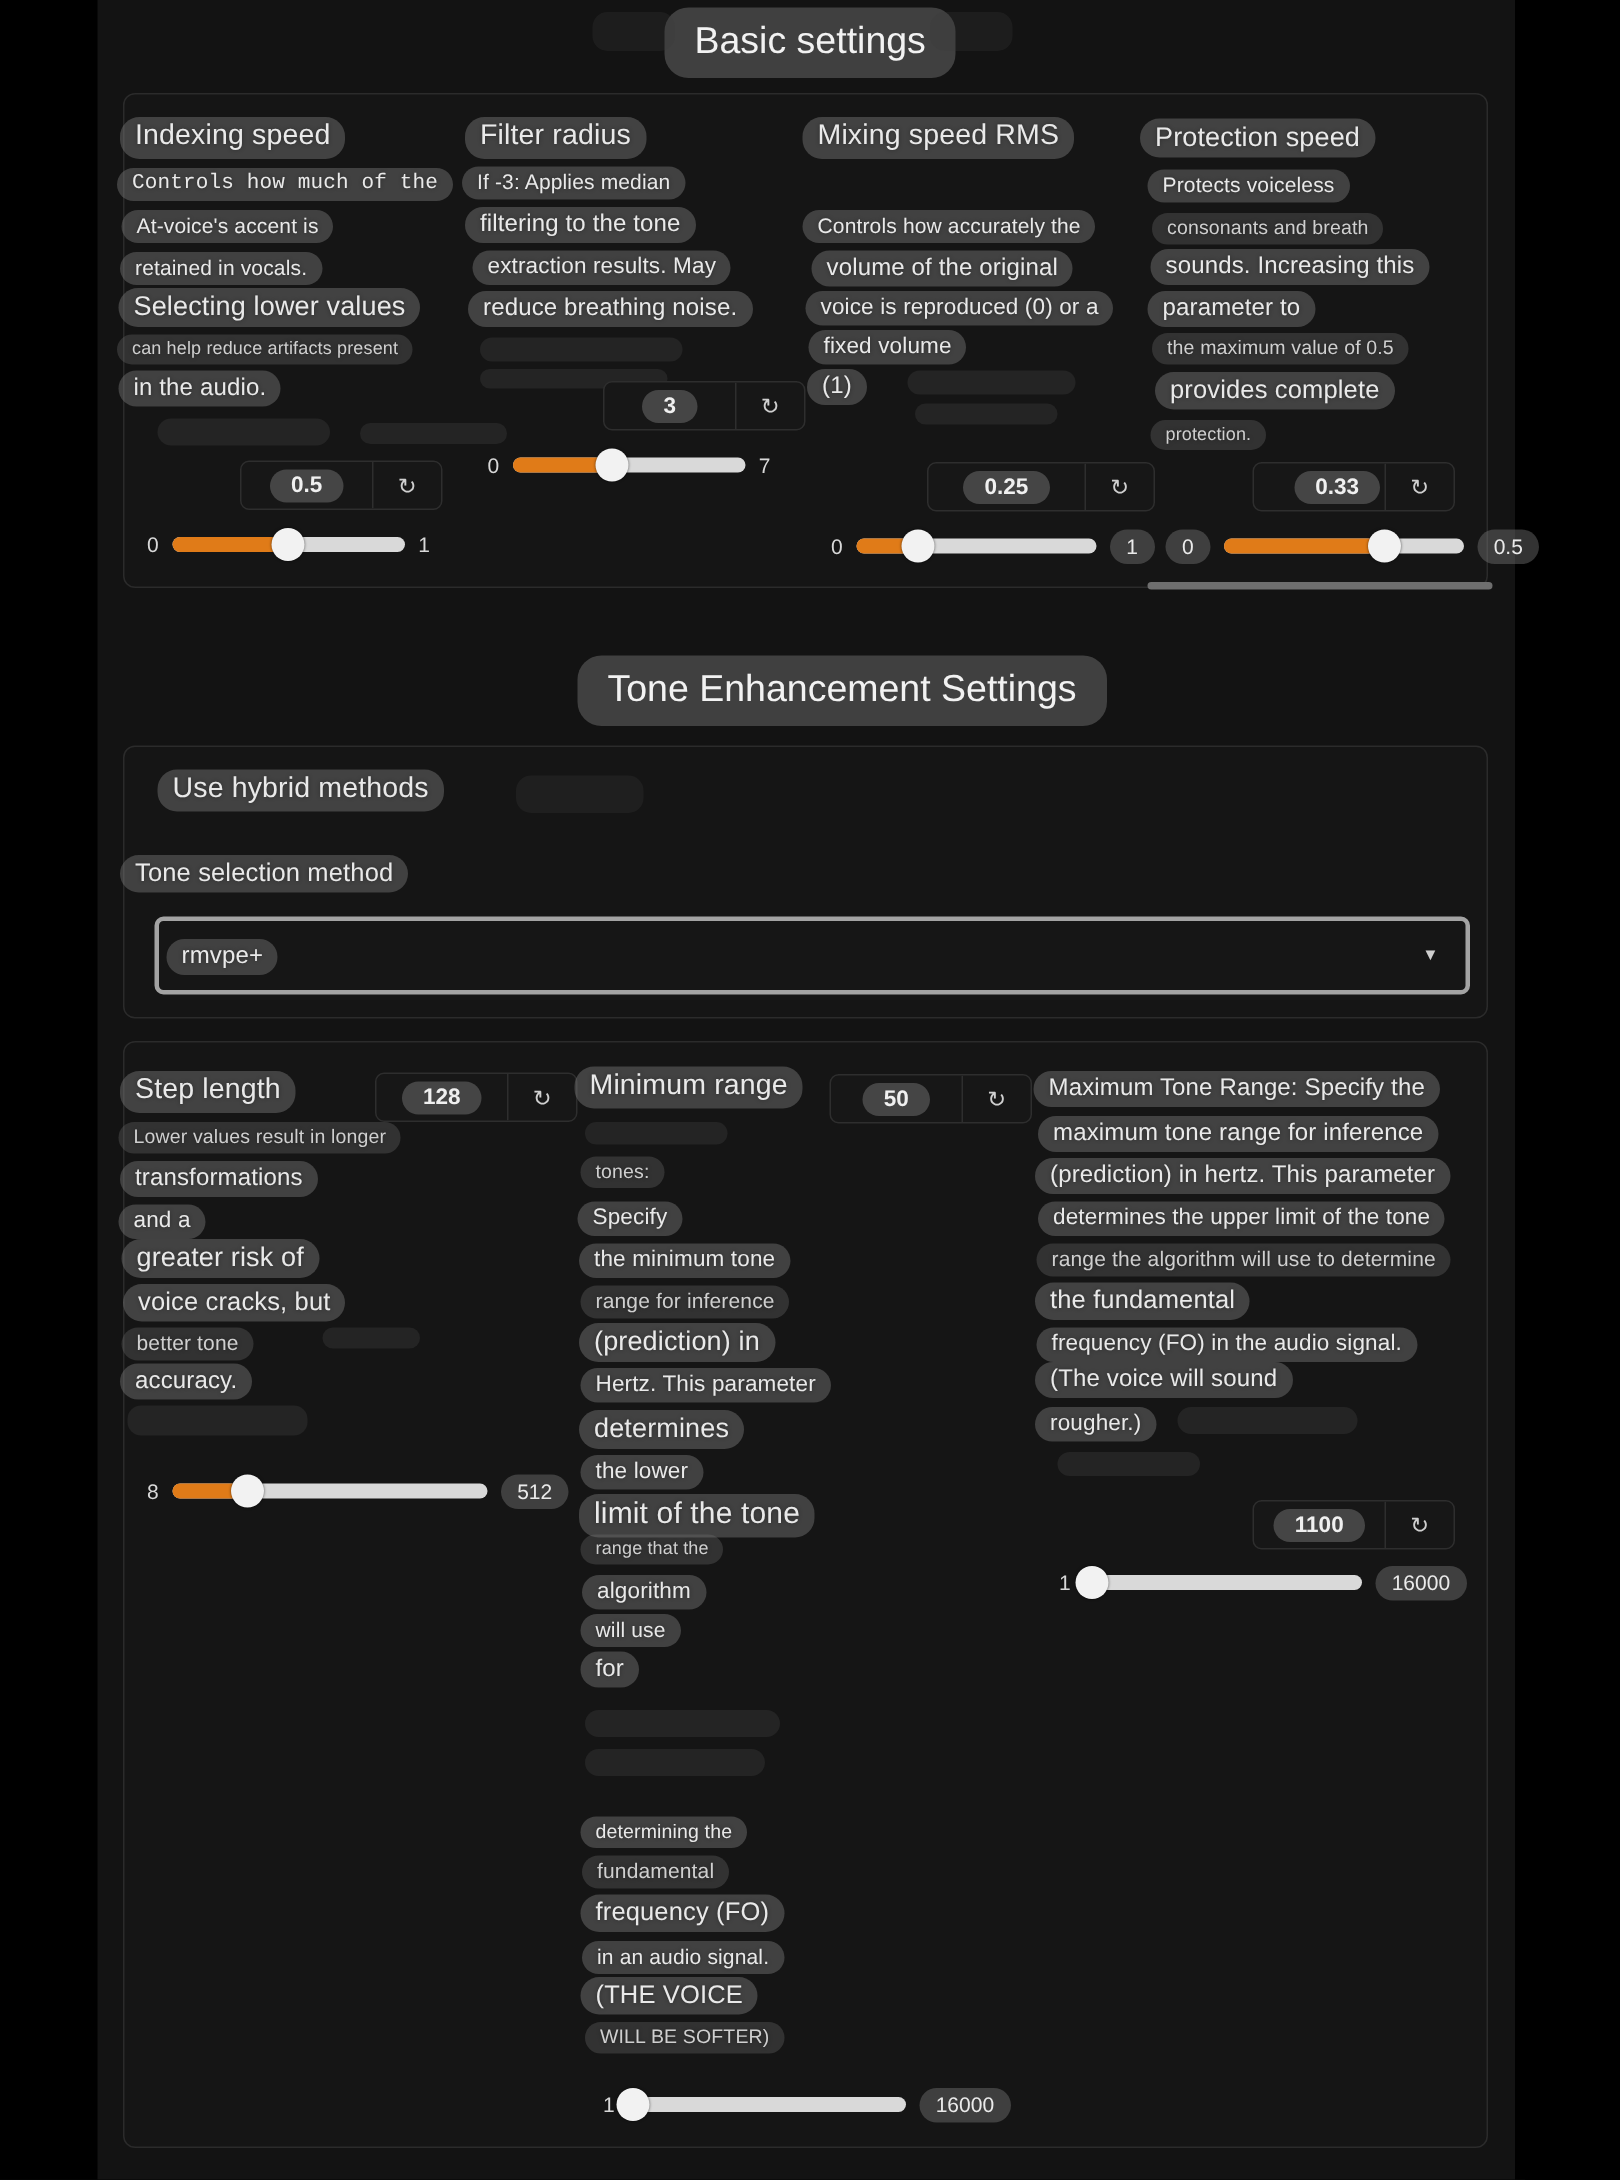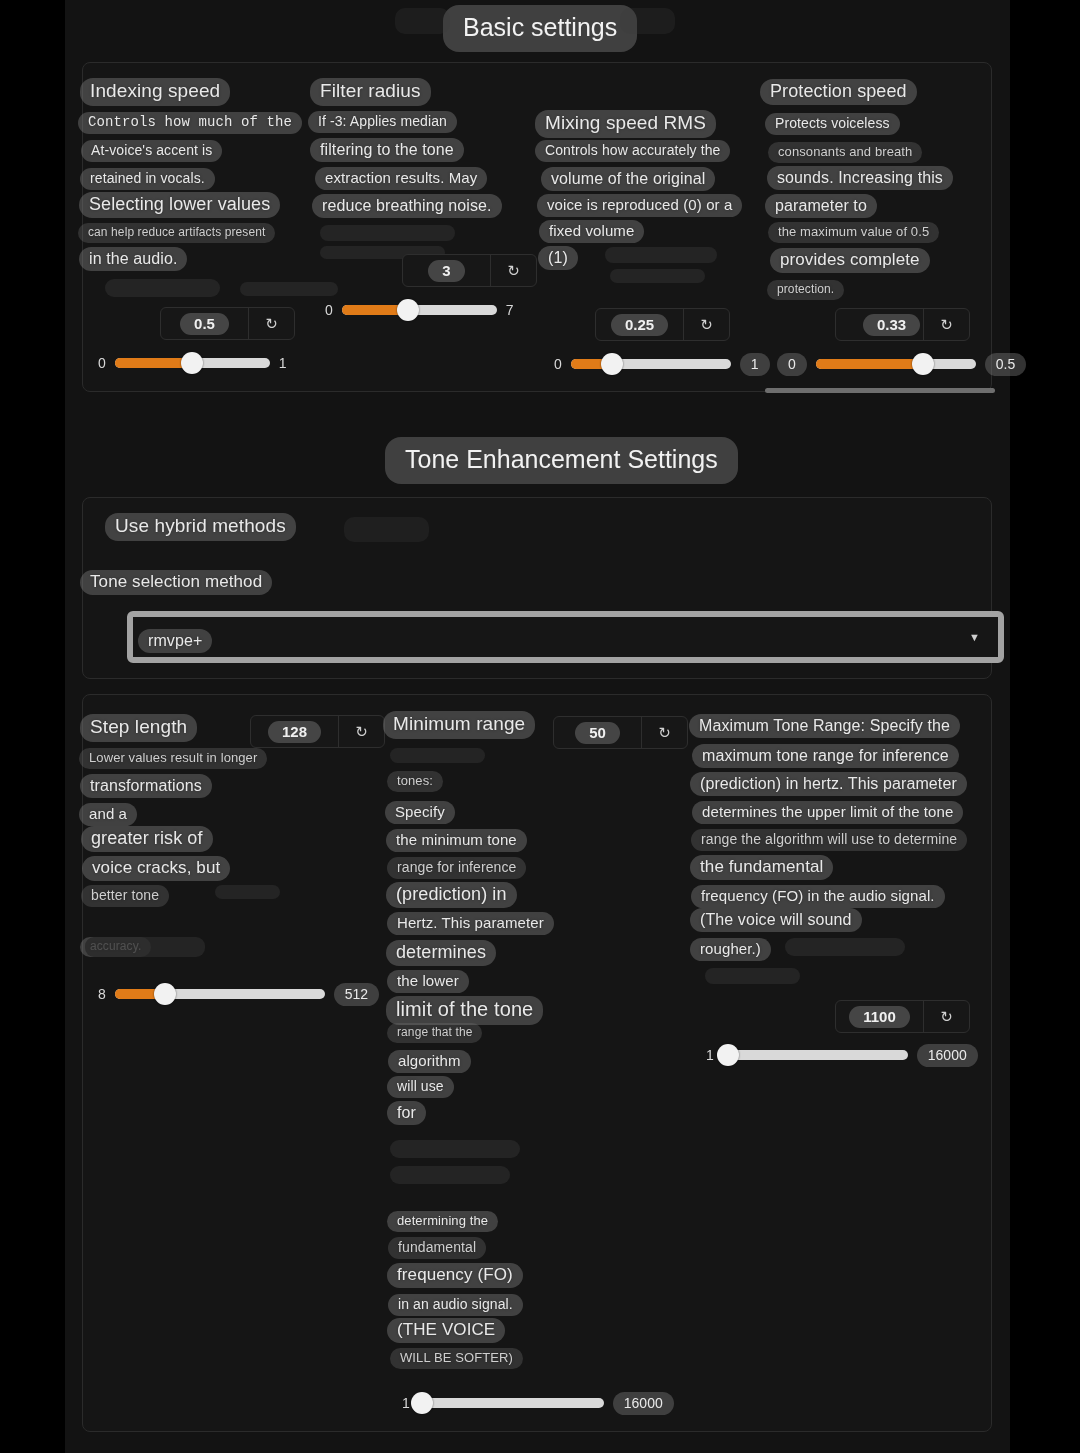--- a/index.html
+++ b/index.html
@@ -112,24 +112,24 @@
     width: 22px; height: 22px;
     margin-top: -11px; margin-left: -11px;
     border-radius: 50%;
     background: #f2f2f2;
     box-shadow: 0 0 2px rgba(0,0,0,.6);
   }
 
   
   .dropdown {
     position: absolute;
-    border: 6px solid #a3a3a3;
+    border: 3px solid #a3a3a3;
     border-radius: 6px;
     background: #161616;
-    display: flex; align-items: center; margin-left: 24px;
+    display: flex; align-items: center;
   }
   .dd-caret { position: absolute; right: 18px; color: #cfcfcf; font-size: 11px; }
 
   
   .ghost {
     position: absolute;
     background: rgba(58,58,58,0.55);
     border-radius: 10px;
   }
   .ghost2 { position: absolute; background: rgba(40,40,40,0.8); border-radius: 9px; }
@@ -199,31 +199,31 @@
 
   <div class="slider" style="left:260px; top:297px;">
     <div class="bound">0</div>
     <div class="track" style="width:155px;">
       <div class="fill" style="width:43%"></div>
       <div class="thumb" style="left:43%"></div>
     </div>
     <div class="bound">7</div>
   </div>
 
-  <div class="chip big" style="left:470px; top:78px; font-size:19px;margin-top:32px;">Mixing speed RMS</div>
+  <div class="chip big" style="left:470px; top:78px; font-size:19px;">Mixing speed RMS</div>
   <div class="chip" style="left:470px; top:140px; font-size:14px;">Controls how accurately the</div>
   <div class="chip big" style="left:476px; top:167px; font-size:16px;">volume of the original</div>
   <div class="chip" style="left:472px; top:194px; font-size:15px;">voice is reproduced (0) or a</div>
   <div class="chip" style="left:474px; top:220px; font-size:15px;">fixed volume</div>
   <div class="chip big" style="left:473px; top:246px; font-size:16px;">(1)</div>
 
   <div class="ghost2" style="left:540px; top:247px; width:112px; height:16px;"></div>
   <div class="ghost2" style="left:545px; top:269px; width:95px; height:14px;"></div>
 
-  <div class="numbox" style="left:530px; top:308px; width:135px;">
+  <div class="numbox" style="left:553px; top:308px; width:152px;">
     <div class="val">
       <span>0.25</span>
     </div>
     <div class="reset">↻</div>
   </div>
 
   <div class="slider" style="left:489px; top:351px;">
     <div class="bound">0</div>
     <div class="track" style="width:160px;">
       <div class="fill" style="width:26%"></div>
@@ -275,21 +275,21 @@
 
   <div class="panel" style="left:17px; top:694px; width:910px; height:738px;"></div>
 
   <div class="chip big" style="left:15px; top:714px; font-size:19px;text-align:right;">Step length</div>
   <div class="chip dim" style="left:14px; top:748px; font-size:13px;">Lower values result in longer</div>
   <div class="chip" style="left:15px; top:774px; font-size:16px;">transformations</div>
   <div class="chip" style="left:14px; top:803px; font-size:15px;">and a</div>
   <div class="chip big" style="left:16px; top:826px; font-size:18px;">greater risk of</div>
   <div class="chip big" style="left:17px; top:856px; font-size:17px;">voice cracks, but</div>
   <div class="chip dim" style="left:16px; top:885px; font-size:14px;">better tone</div>
-  <div class="chip" style="left:15px; top:909px; font-size:12px;margin-top:28px;">accuracy.</div>
+  <div class="chip" style="left:15px; top:909px; font-size:16px;">accuracy.</div>
 
   <div class="ghost2" style="left:20px; top:937px; width:120px; height:20px;"></div>
   <div class="ghost2" style="left:150px; top:885px; width:65px; height:14px;"></div>
 
   <div class="numbox" style="left:185px; top:715px; width:135px;">
     <div class="val">
       <span>128</span>
     </div>
     <div class="reset">↻</div>
   </div>

